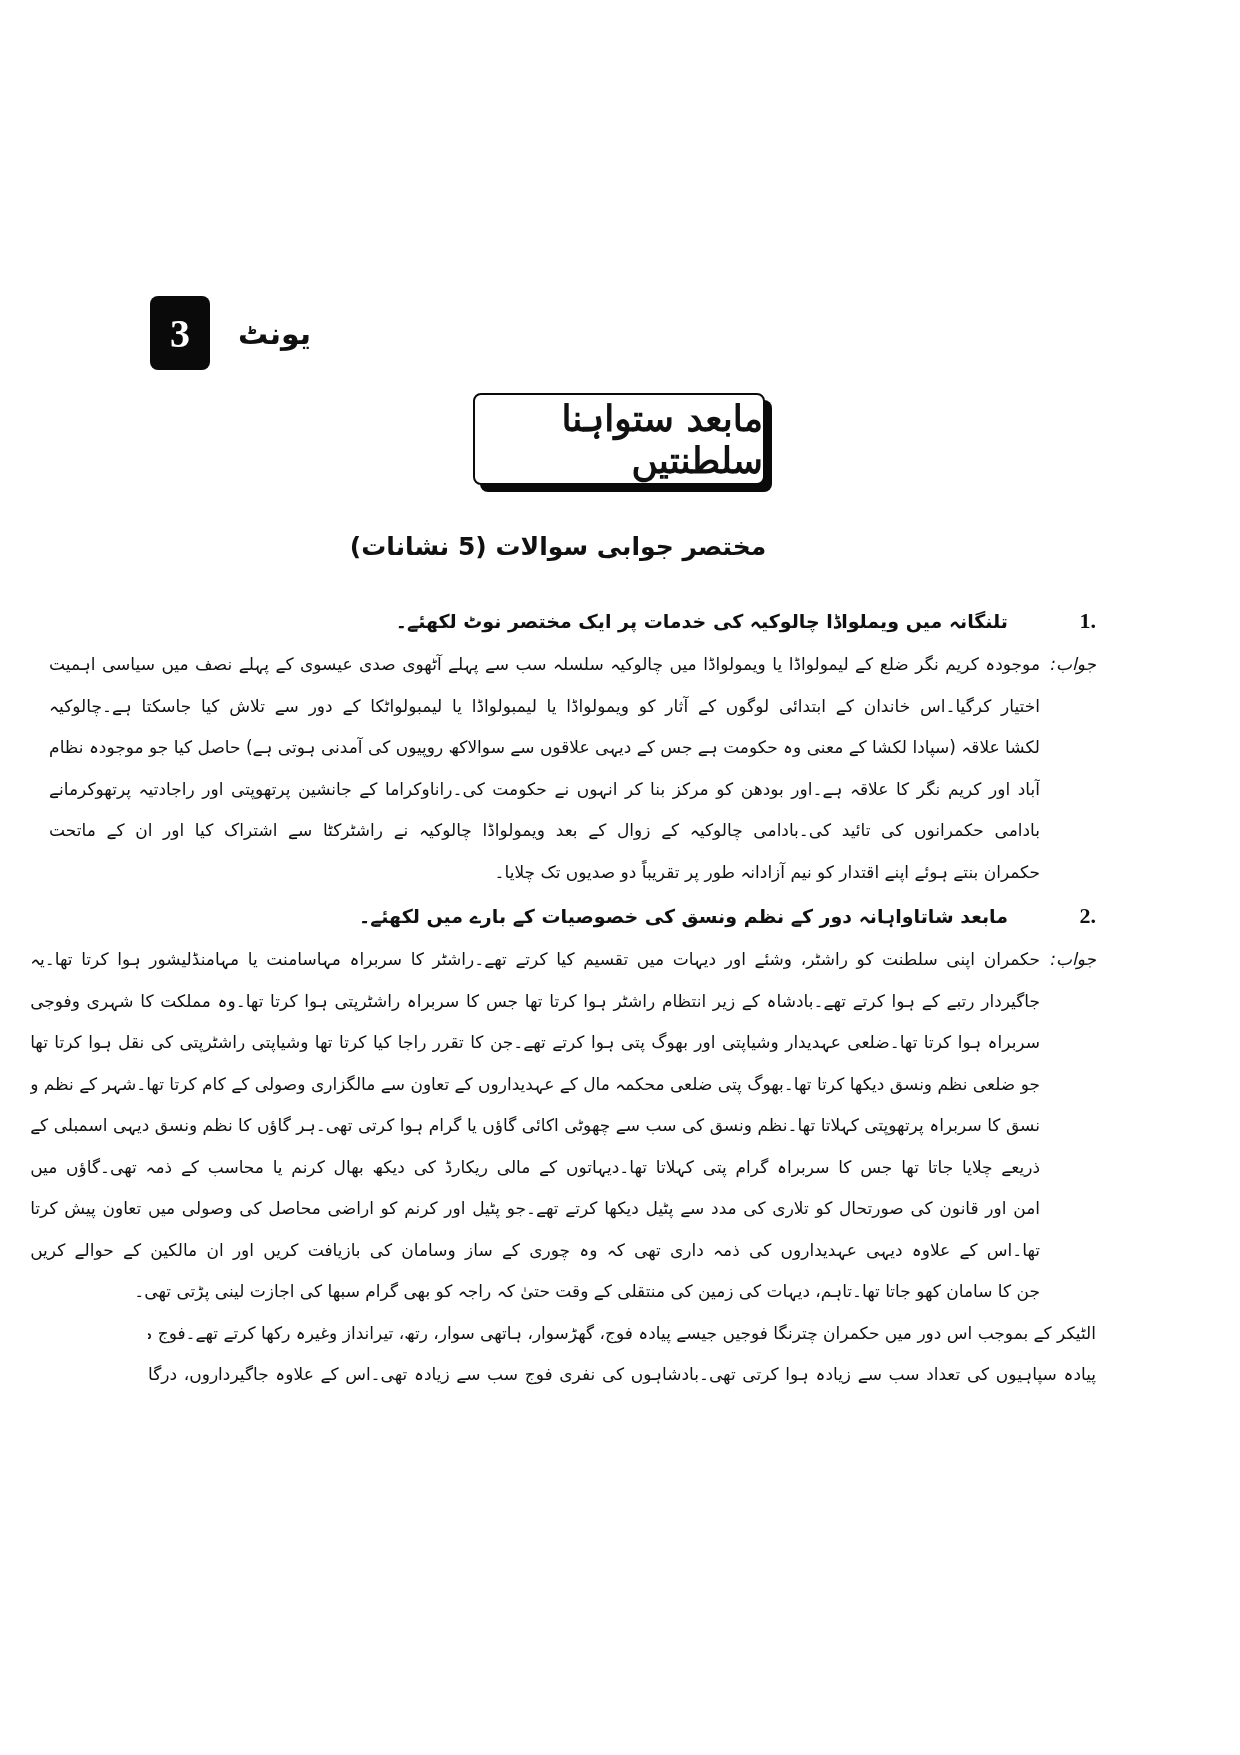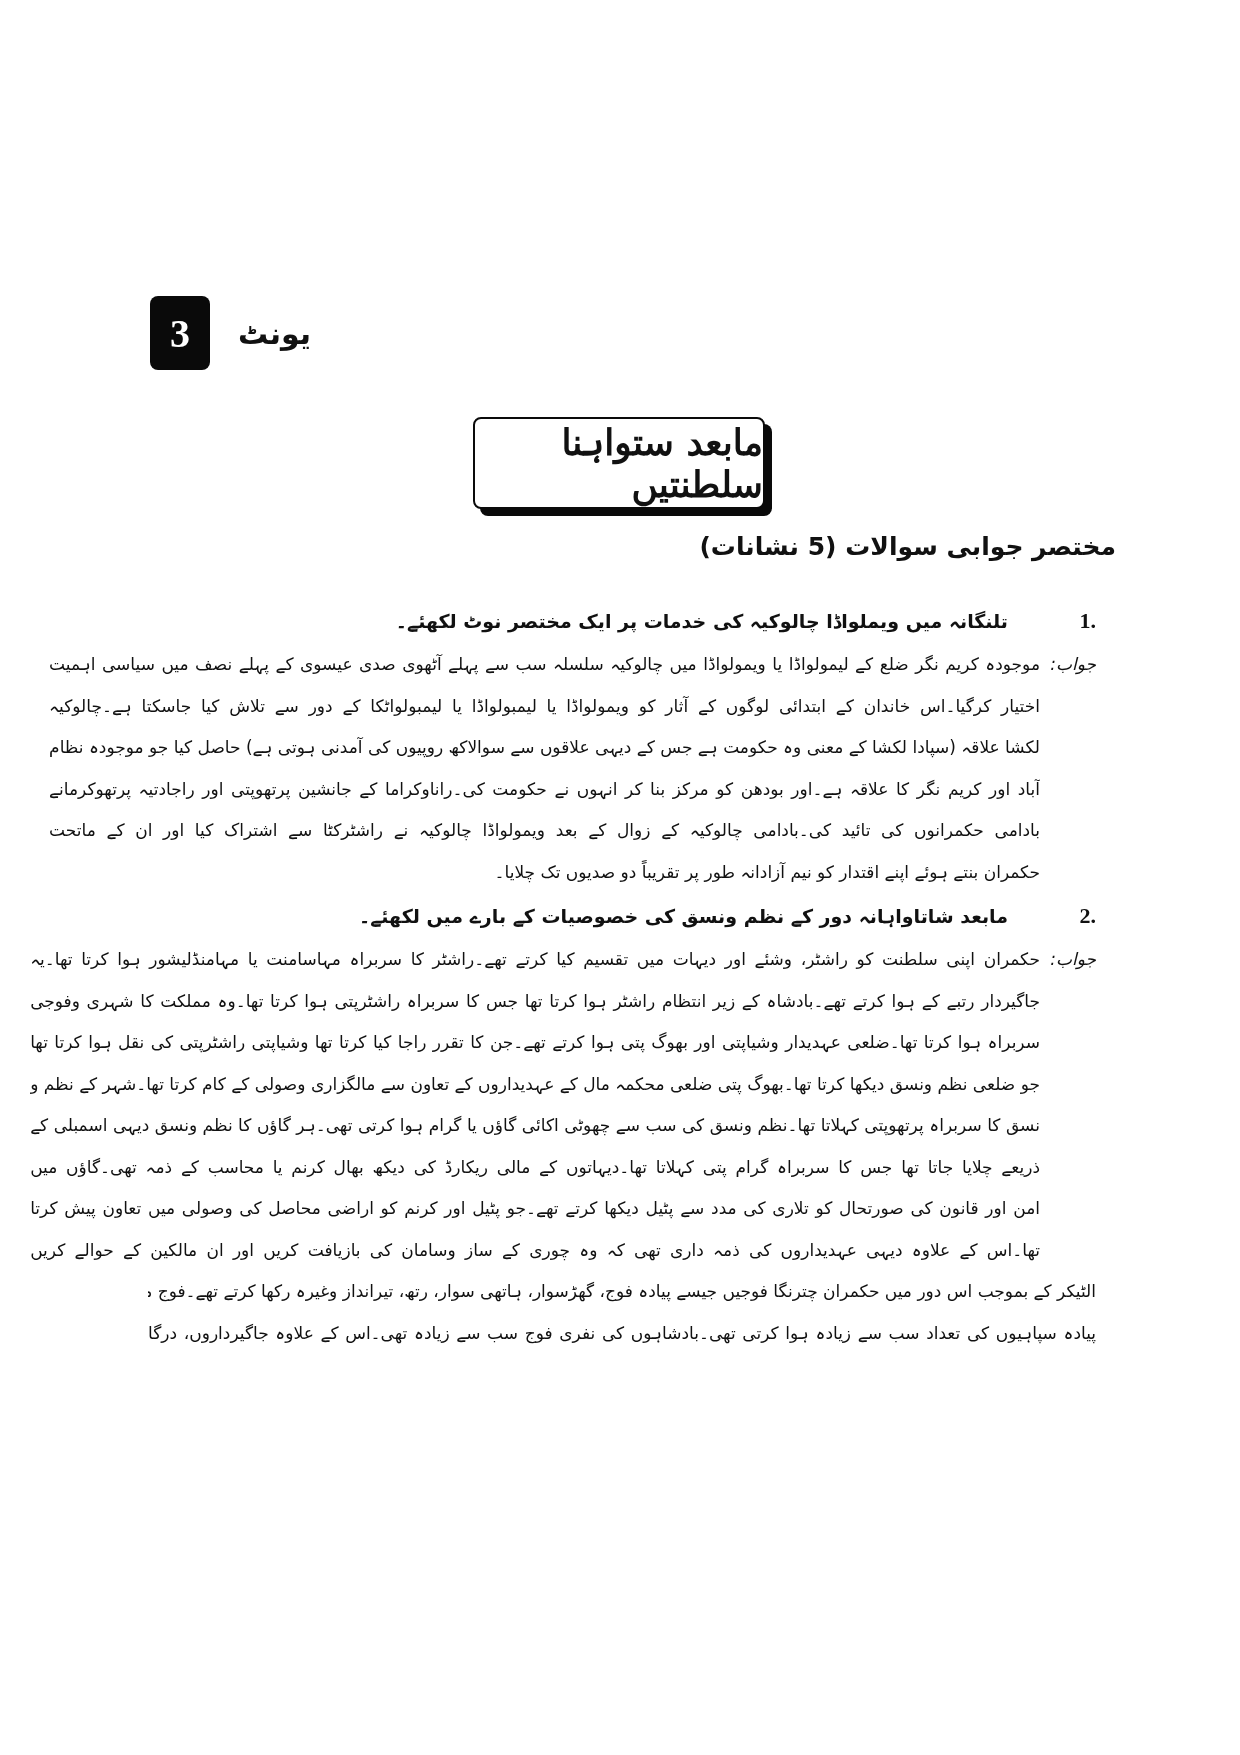--- a/index.html
+++ b/index.html
@@ -41,21 +41,20 @@
       font-weight: bold;
       font-size: 30px;
       direction: rtl;
     }
     .chapter-box-wrap {
       position: absolute;
       left: 473px;
       top: 393px;
       width: 298px;
       height: 96px;
-      margin-top: 24px;
     }
     .chapter-box-shadow {
       position: absolute;
       left: 7px;
       top: 7px;
       width: 292px;
       height: 92px;
       background: #0a0a0a;
       border-radius: 8px;
     }
@@ -74,20 +73,21 @@
       direction: rtl;
       font-family: "DejaVu Serif", serif;
       font-size: 36px;
       font-weight: bold;
     }
     .section-title {
       position: absolute;
       left: 0;
       width: 1116px;
       top: 532px;
+      text-align: center;
       direction: rtl;
       font-size: 25px;
       font-weight: bold;
       font-family: "DejaVu Sans", sans-serif;
     }
     .content {
       position: absolute;
       left: 148px;
       top: 598px;
       width: 948px;
@@ -195,19 +195,20 @@
     <span class="a-label">جواب:</span>
     <div class="a-body">
       <span class="line">حکمران اپنی سلطنت کو راشٹر، وشئے اور دیہات میں تقسیم کیا کرتے تھے۔راشٹر کا سربراہ مہاسامنت یا مہامنڈلیشور ہوا کرتا تھا۔یہ</span>
       <span class="line">جاگیردار رتبے کے ہوا کرتے تھے۔بادشاہ کے زیر انتظام راشٹر ہوا کرتا تھا جس کا سربراہ راشٹرپتی ہوا کرتا تھا۔وہ مملکت کا شہری وفوجی</span>
       <span class="line">سربراہ ہوا کرتا تھا۔ضلعی عہدیدار وشیاپتی اور بھوگ پتی ہوا کرتے تھے۔جن کا تقرر راجا کیا کرتا تھا وشیاپتی راشٹرپتی کی نقل ہوا کرتا تھا</span>
       <span class="line">جو ضلعی نظم ونسق دیکھا کرتا تھا۔بھوگ پتی ضلعی محکمہ مال کے عہدیداروں کے تعاون سے مالگزاری وصولی کے کام کرتا تھا۔شہر کے نظم و</span>
       <span class="line">نسق کا سربراہ پرتھوپتی کہلاتا تھا۔نظم ونسق کی سب سے چھوٹی اکائی گاؤں یا گرام ہوا کرتی تھی۔ہر گاؤں کا نظم ونسق دیہی اسمبلی کے</span>
       <span class="line">ذریعے چلایا جاتا تھا جس کا سربراہ گرام پتی کہلاتا تھا۔دیہاتوں کے مالی ریکارڈ کی دیکھ بھال کرنم یا محاسب کے ذمہ تھی۔گاؤں میں</span>
       <span class="line">امن اور قانون کی صورتحال کو تلاری کی مدد سے پٹیل دیکھا کرتے تھے۔جو پٹیل اور کرنم کو اراضی محاصل کی وصولی میں تعاون پیش کرتا</span>
       <span class="line">تھا۔اس کے علاوہ دیہی عہدیداروں کی ذمہ داری تھی کہ وہ چوری کے ساز وسامان کی بازیافت کریں اور ان مالکین کے حوالے کریں</span>
+      <span class="line last">جن کا سامان کھو جاتا تھا۔تاہم، دیہات کی زمین کی منتقلی کے وقت حتیٰ کہ راجہ کو بھی گرام سبھا کی اجازت لینی پڑتی تھی۔</span>
     </div>
   </div>
   <div class="continuation">
     <span class="line">الٹیکر کے بموجب اس دور میں حکمران چترنگا فوجیں جیسے پیادہ فوج، گھڑسوار، ہاتھی سوار، رتھ، تیرانداز وغیرہ رکھا کرتے تھے۔فوج میں</span>
     <span class="line">پیادہ سپاہیوں کی تعداد سب سے زیادہ ہوا کرتی تھی۔بادشاہوں کی نفری فوج سب سے زیادہ تھی۔اس کے علاوہ جاگیرداروں، درگا</span>
   </div>
 </div>
 
 </body></html>

